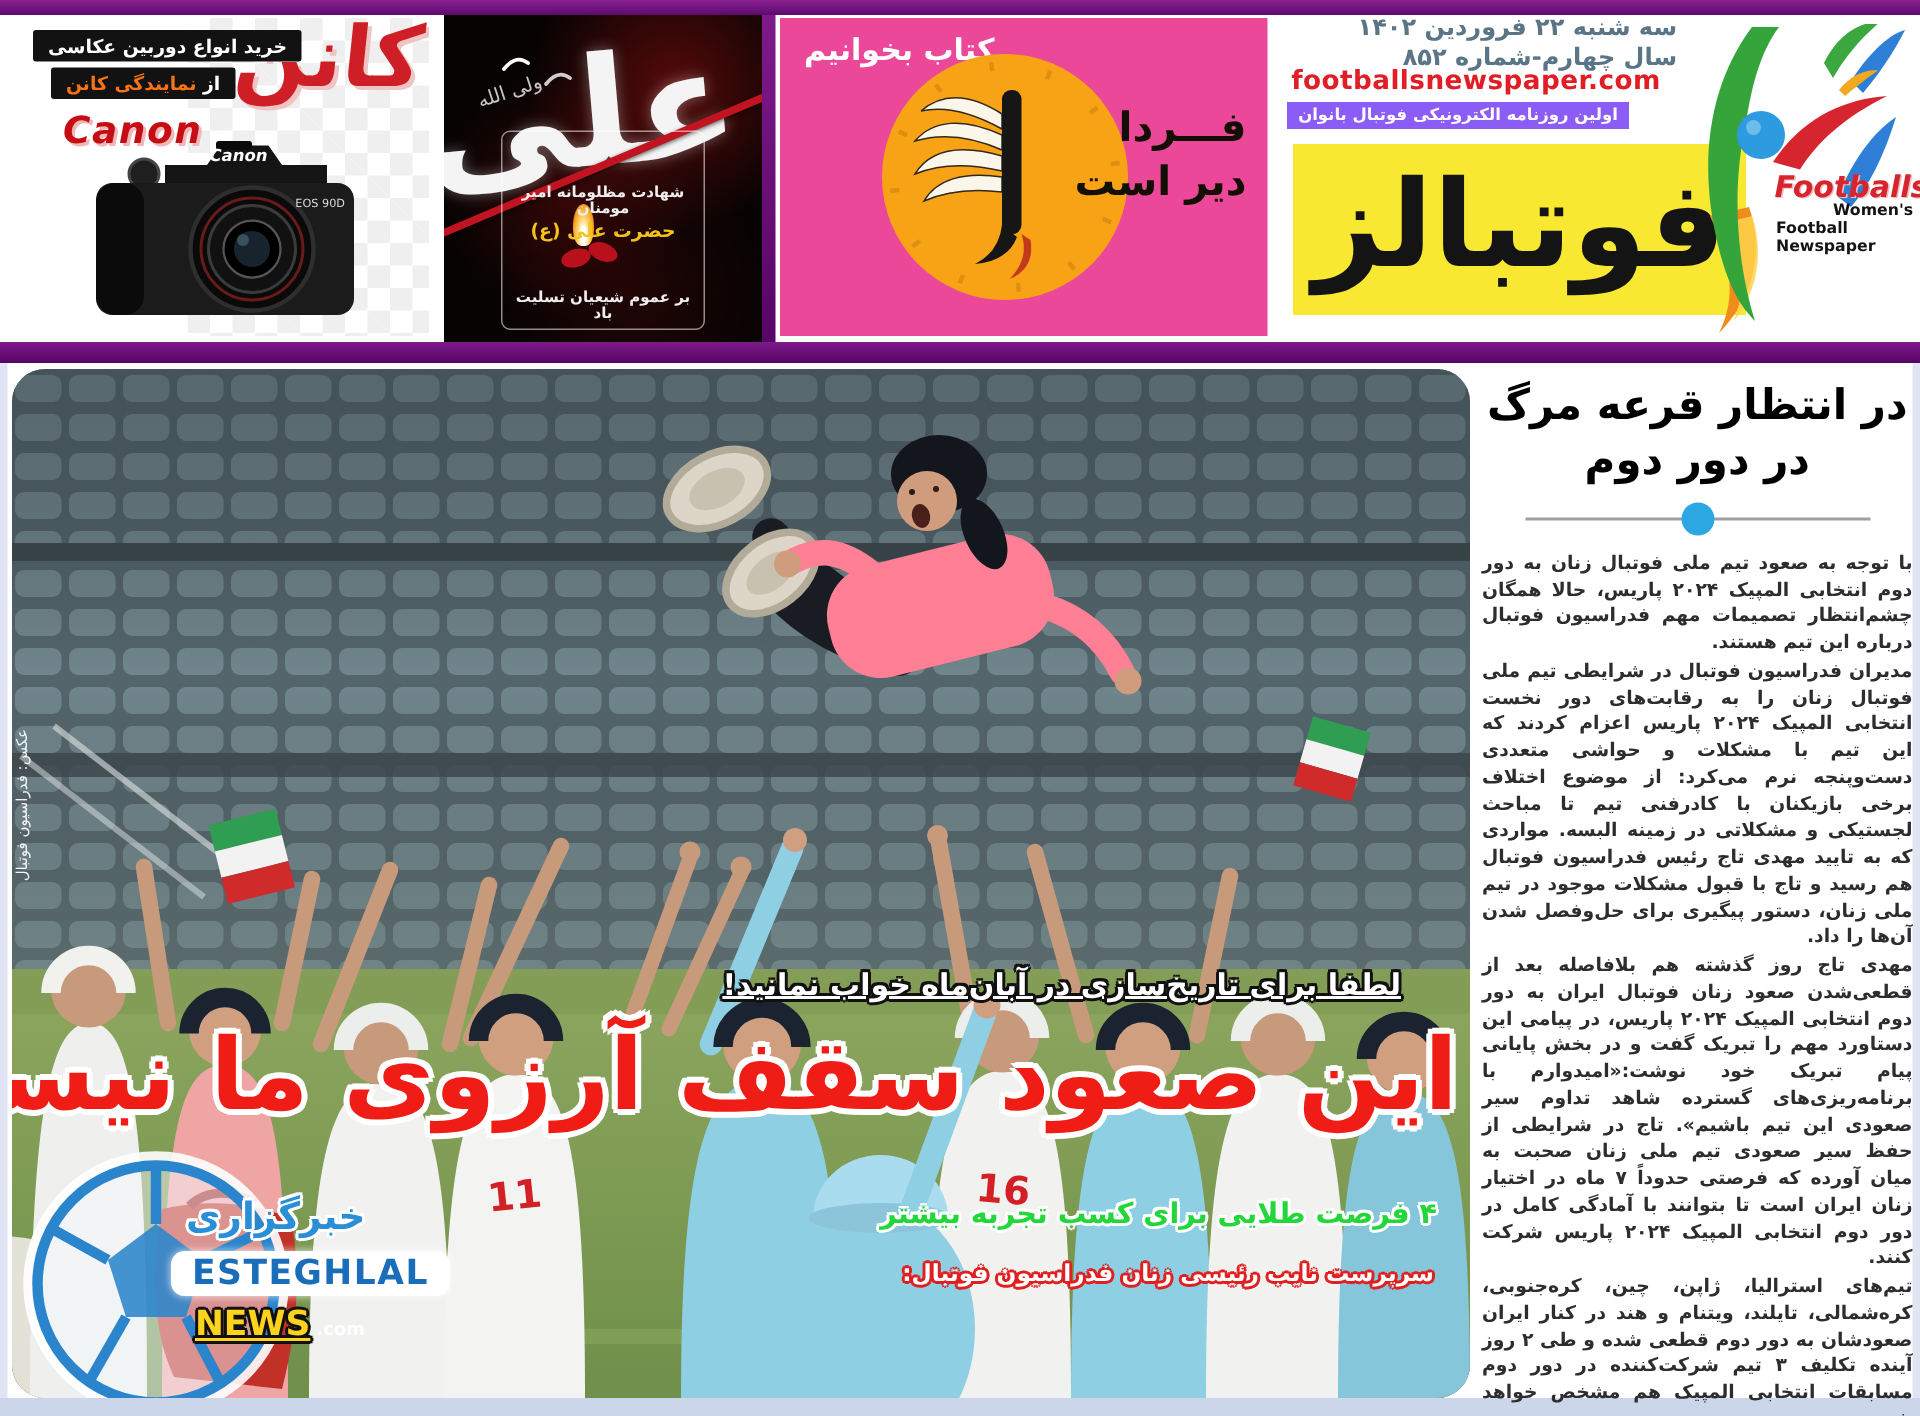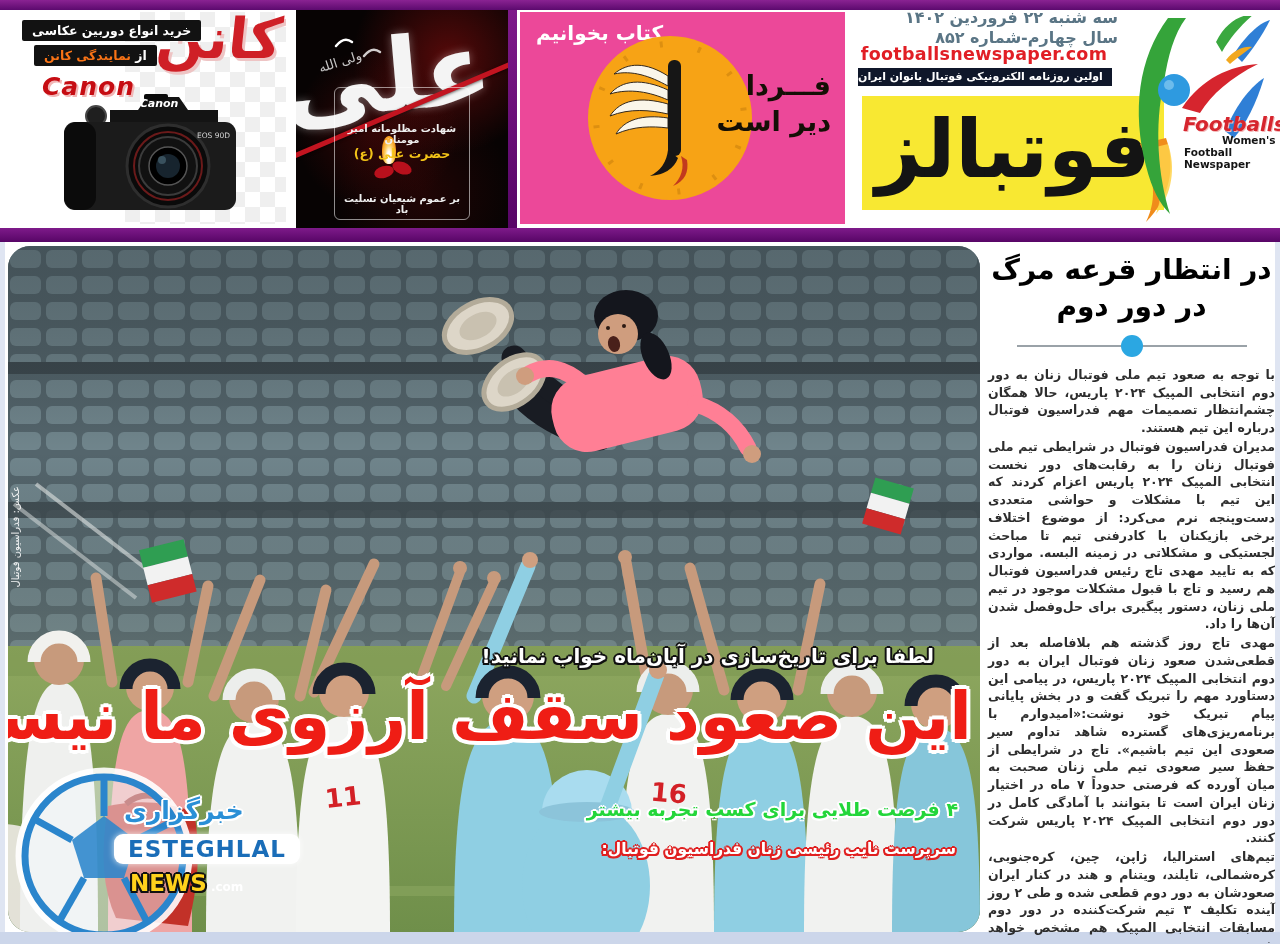--- a/index.html
+++ b/index.html
@@ -66,22 +66,22 @@
   .book-circle { left:64px; top:20px; }
   .book-lines { right:14px; top:56px; direction:rtl; text-align:right; color:#140f05;
     font-weight:900; font-size:27px; line-height:1.32; }
 
   
   .masthead { left:858px; top:8px; width:416px; height:220px; }
   .mast-dates { right:156px; top:0; text-align:right; direction:rtl;
     color:#5a7585; font-size:16px; font-weight:700; line-height:1.22; }
   .mast-url { left:2px; top:36px; width:248px; text-align:center;
     color:#e11e25; font-size:17.5px; font-weight:900; letter-spacing:.3px; }
-  .mast-tagline { left:0; top:60px; width:254px; height:18px; background:#0f172a;
-    color:#fff; font-size:11px; font-weight:700; line-height:18px; text-align:left; direction:rtl; }
+  .mast-tagline { left:0; top:60px; width:228px; height:18px; background:#8b5cf6;
+    color:#fff; font-size:11px; font-weight:700; line-height:18px; text-align:center; direction:rtl; }
   .mast-yellow { left:4px; top:88px; width:302px; height:114px; background:#f8e832; }
   .mast-title { width:100%; height:114px; line-height:108px; text-align:center;
     font-size:80px; font-weight:900; color:#141414; direction:rtl; }
   .mast-logo { left:270px; top:8px; width:146px; height:206px; }
   .logo-brand { left:325px; top:104px; font-size:20px; font-weight:900; font-style:italic;
     color:#d6252e; text-shadow:1px 1px 0 #f3b9b9; }
   .logo-sub1 { left:364px; top:126px; font-size:10.5px; font-weight:900; color:#141414; }
   .logo-sub2 { left:326px; top:138px; font-size:10.5px; font-weight:900; color:#141414; }
 
   
@@ -93,21 +93,21 @@
   .headline-red { left:6px; right:8px; top:436px; text-align:center; direction:rtl;
     font-size:66px; font-weight:900; color:#ef1d15; line-height:1.05; white-space:nowrap; }
   .subhead-green { right:22px; top:552px; direction:rtl;
     font-size:19px; font-weight:900; color:#23d63a; }
   .kicker { right:24px; top:594px; direction:rtl;
     font-size:15.5px; font-weight:900; color:#fff; }
   .headline-yellow { right:20px; top:614px; direction:rtl;
     font-size:41px; font-weight:900; color:#ffe71e; line-height:1.2; white-space:nowrap; }
 
   .ob2 { text-shadow:2px 0 0 #111,-2px 0 0 #111,0 2px 0 #111,0 -2px 0 #111,
-         1.5px 1.5px 0 #111,-1.5px 1.5px 0 #111,1.5px -1.5px 0 #111,-1.5px -1.5px 0 #111; }
+         1.5px 1.5px 0 #111,-1.5px 1.5px 0 #111,1.5px -1.5px 0 #111,-1.5px -1.5px 0 #111;text-decoration:underline; }
   .ob3 { text-shadow:3px 0 0 #141414,-3px 0 0 #141414,0 3px 0 #141414,0 -3px 0 #141414,
          2px 2px 0 #141414,-2px 2px 0 #141414,2px -2px 0 #141414,-2px -2px 0 #141414; }
   .ow2 { text-shadow:2px 0 0 #fff,-2px 0 0 #fff,0 2px 0 #fff,0 -2px 0 #fff,
          1.5px 1.5px 0 #fff,-1.5px 1.5px 0 #fff,1.5px -1.5px 0 #fff,-1.5px -1.5px 0 #fff; }
   .ow4 { text-shadow:4px 0 0 #fff,-4px 0 0 #fff,0 4px 0 #fff,0 -4px 0 #fff,
          3px 3px 0 #fff,-3px 3px 0 #fff,3px -3px 0 #fff,-3px -3px 0 #fff; }
   .ord { text-shadow:2px 0 0 #e02020,-2px 0 0 #e02020,0 2px 0 #e02020,0 -2px 0 #e02020,
          1.5px 1.5px 0 #e02020,-1.5px 1.5px 0 #e02020,1.5px -1.5px 0 #e02020,-1.5px -1.5px 0 #e02020; }
 
   

